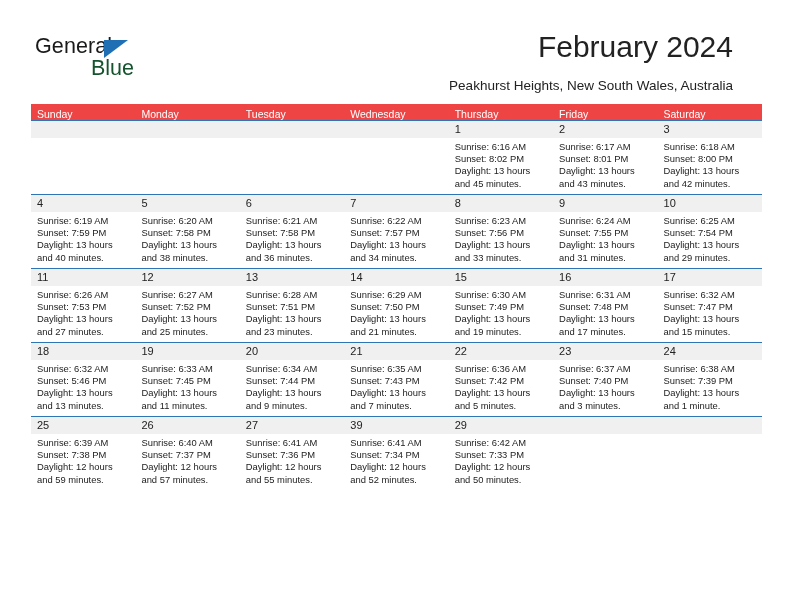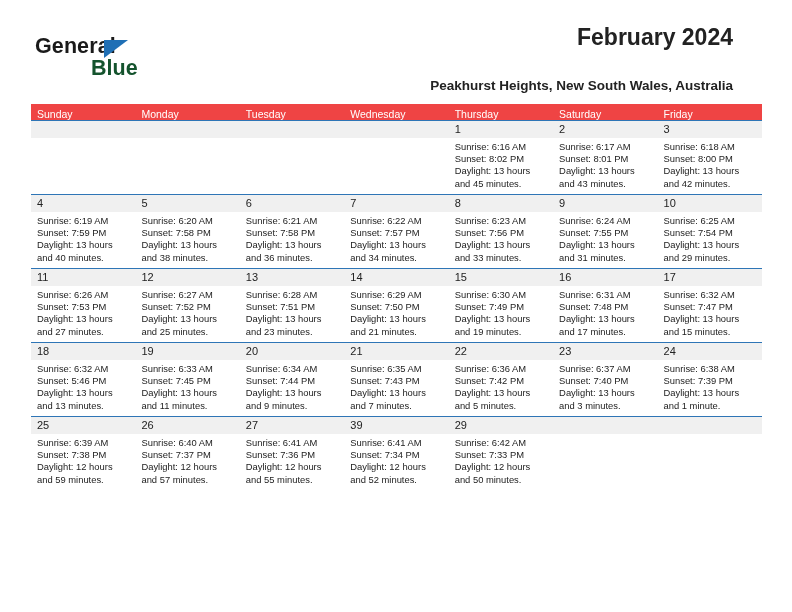--- a/index.html
+++ b/index.html
@@ -21,21 +21,20 @@
     box-sizing: border-box;
   }
 
   
   .header {
     position: absolute;
     left: 0;
     top: 0;
     width: 769px;
     height: 100px;
-    font-weight: bold;
   }
   .logo {
     position: absolute;
     left: 35px;
     top: 34px;
     width: 200px;
     height: 52px;
   }
   .logo-general {
     position: absolute;
@@ -59,22 +58,22 @@
     position: absolute;
     left: 56px;
     top: 22px;
     font-size: 21.5px;
     color: #14532d;
     font-family: "Liberation Sans", sans-serif;
   }
   .title {
     position: absolute;
     right: 36px;
-    top: 24px;
-    font-size: 23px;
+    top: 30px;
+    font-size: 30px;
     color: #222222;
     text-align: right;
     white-space: nowrap;
   }
   .subtitle {
     position: absolute;
     right: 36px;
     top: 78px;
     font-size: 13.5px;
     color: #222222;
@@ -158,22 +157,22 @@
   </div>
 
   <div class="calendar">
 
     <div class="dow-row">
       <div class="dow-cell">Sunday</div>
       <div class="dow-cell">Monday</div>
       <div class="dow-cell">Tuesday</div>
       <div class="dow-cell">Wednesday</div>
       <div class="dow-cell">Thursday</div>
+      <div class="dow-cell">Friday</div>
       <div class="dow-cell">Saturday</div>
-      <div class="dow-cell">Friday</div>
     </div>
 
     <div class="week">
       <div class="week-dates">
         <div class="date-cell"></div>
         <div class="date-cell"></div>
         <div class="date-cell"></div>
         <div class="date-cell"></div>
         <div class="date-cell">1</div>
         <div class="date-cell">2</div>

